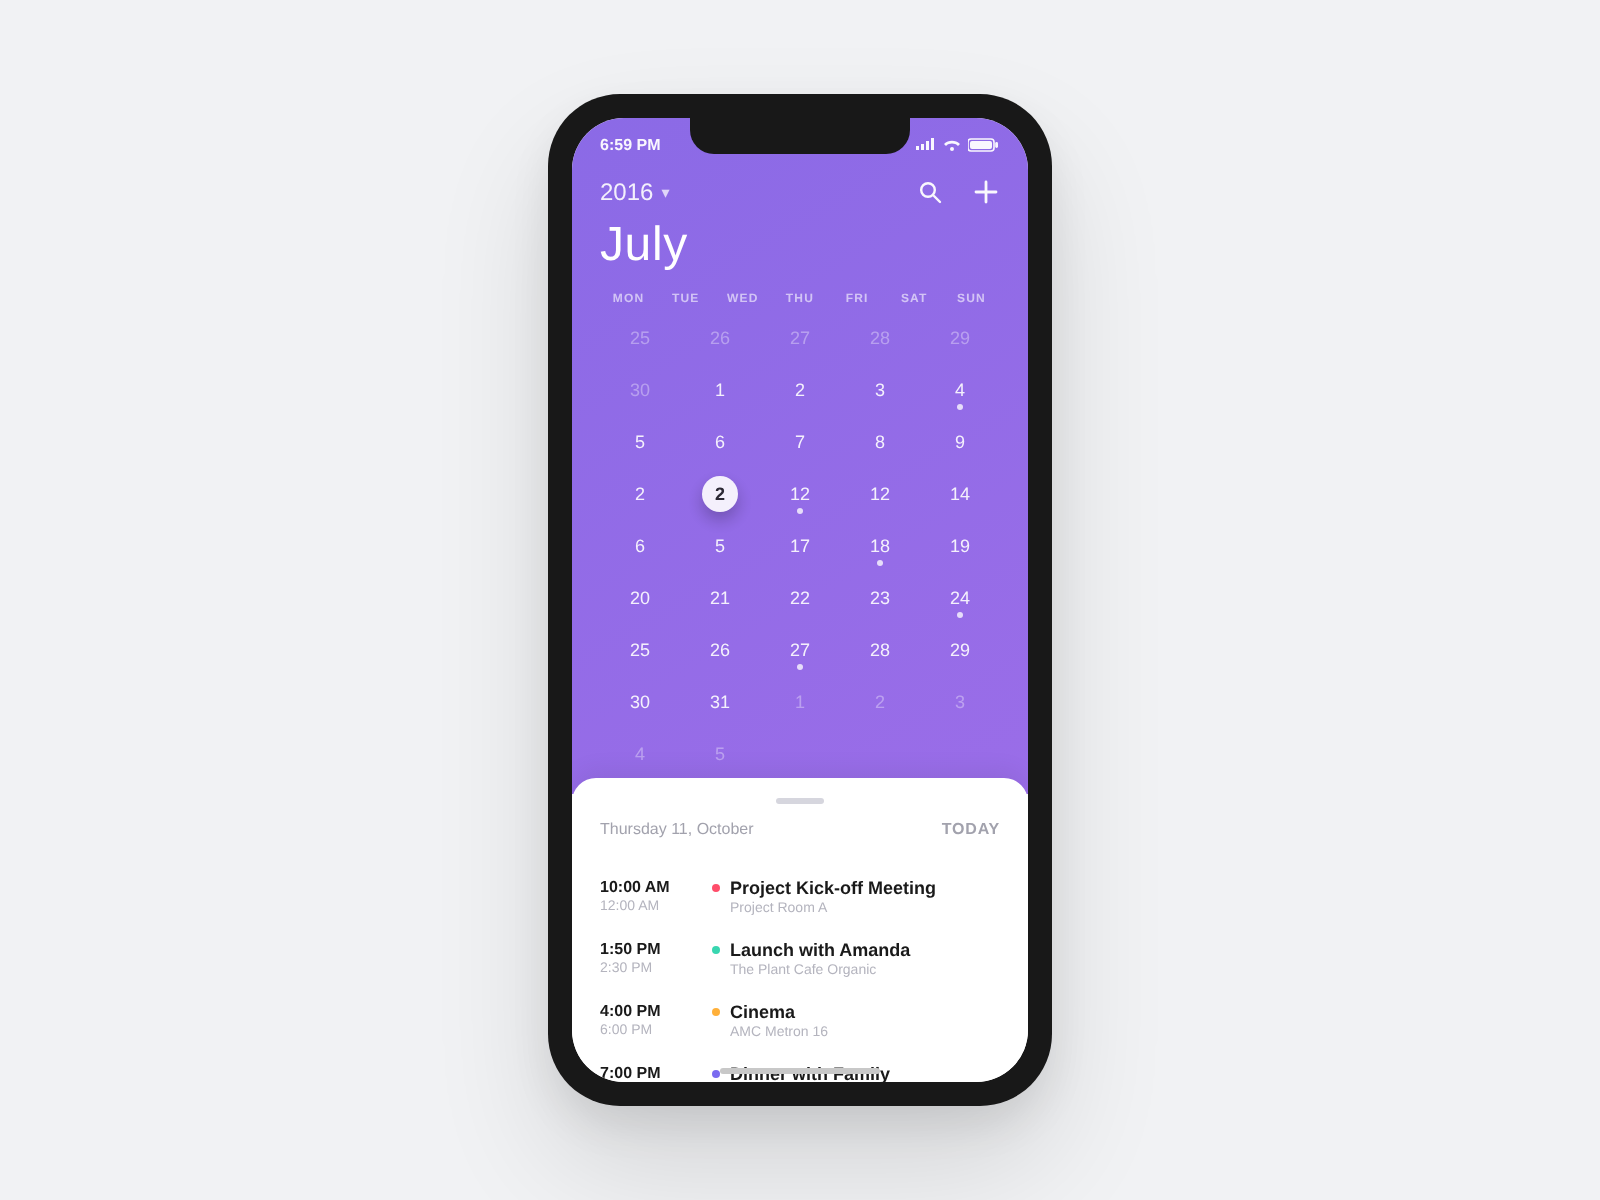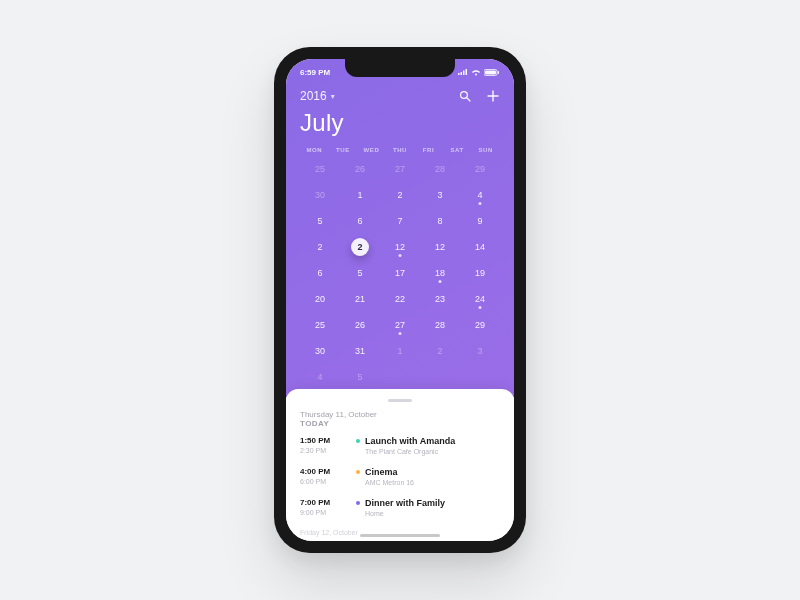--- a/index.html
+++ b/index.html
@@ -75,21 +75,21 @@
     width:3px;height:3px;border-radius:50%;background:#fff;opacity:.85;}
   .bottom {
     flex:1; background:#fff; position:relative;
     border-top-left-radius: 12px; border-top-right-radius: 12px;
     margin-top:-8px;
     box-shadow: 0 -4px 12px rgba(0,0,0,.06);
     padding: 10px 14px 0;
     overflow: hidden;
   }
   .grab { width:24px;height:3px;border-radius:3px;background:#d6d6de;margin:0 auto 8px;}
-  .dayhead { display:flex; justify-content:space-between; font-size:8px; color:#a2a2ad; margin-bottom:8px;flex-direction:column;}
+  .dayhead { display:flex; justify-content:space-between; font-size:8px; color:#a2a2ad; margin-bottom:20px;}
   .dayhead .today { font-weight:700; letter-spacing:.4px; color:#a2a2ad;}
   .event { display:flex; gap:10px; margin-bottom:12px; }
   .times { width:46px; }
   .times .start { font-size:8px; font-weight:700; color:#1a1a1a; }
   .times .end { font-size:7px; color:#b4b4be; margin-top:2px;}
   .detail .title { font-size:9px; font-weight:700; color:#1a1a1a; display:flex;align-items:center;gap:5px;}
   .detail .sub { font-size:7px; color:#b4b4be; margin-top:2px; margin-left:9px;}
   .pill { display:inline-block;width:4px;height:4px;border-radius:50%;}
   .nextday { font-size:7px; color:#d0d0d8; margin-top:4px;}
   svg { display:block; }
@@ -208,20 +208,30 @@
 
     <div class="bottom">
       <div class="grab"></div>
       <div class="dayhead">
         <span>Thursday 11, October</span>
         <span class="today">TODAY</span>
       </div>
       <div id="eventlist">
           <div class="event">
             <div class="times">
+              <div class="start">10:00 AM</div>
+              <div class="end">12:00 AM</div>
+            </div>
+            <div class="detail">
+              <div class="title"><i class="pill" style="background:#ff4d6a"></i>Project Kick-off Meeting</div>
+              <div class="sub">Project Room A</div>
+            </div>
+          </div>
+          <div class="event">
+            <div class="times">
               <div class="start">1:50 PM</div>
               <div class="end">2:30 PM</div>
             </div>
             <div class="detail">
               <div class="title"><i class="pill" style="background:#38d6b0"></i>Launch with Amanda</div>
               <div class="sub">The Plant Cafe Organic</div>
             </div>
           </div>
           <div class="event">
             <div class="times">

